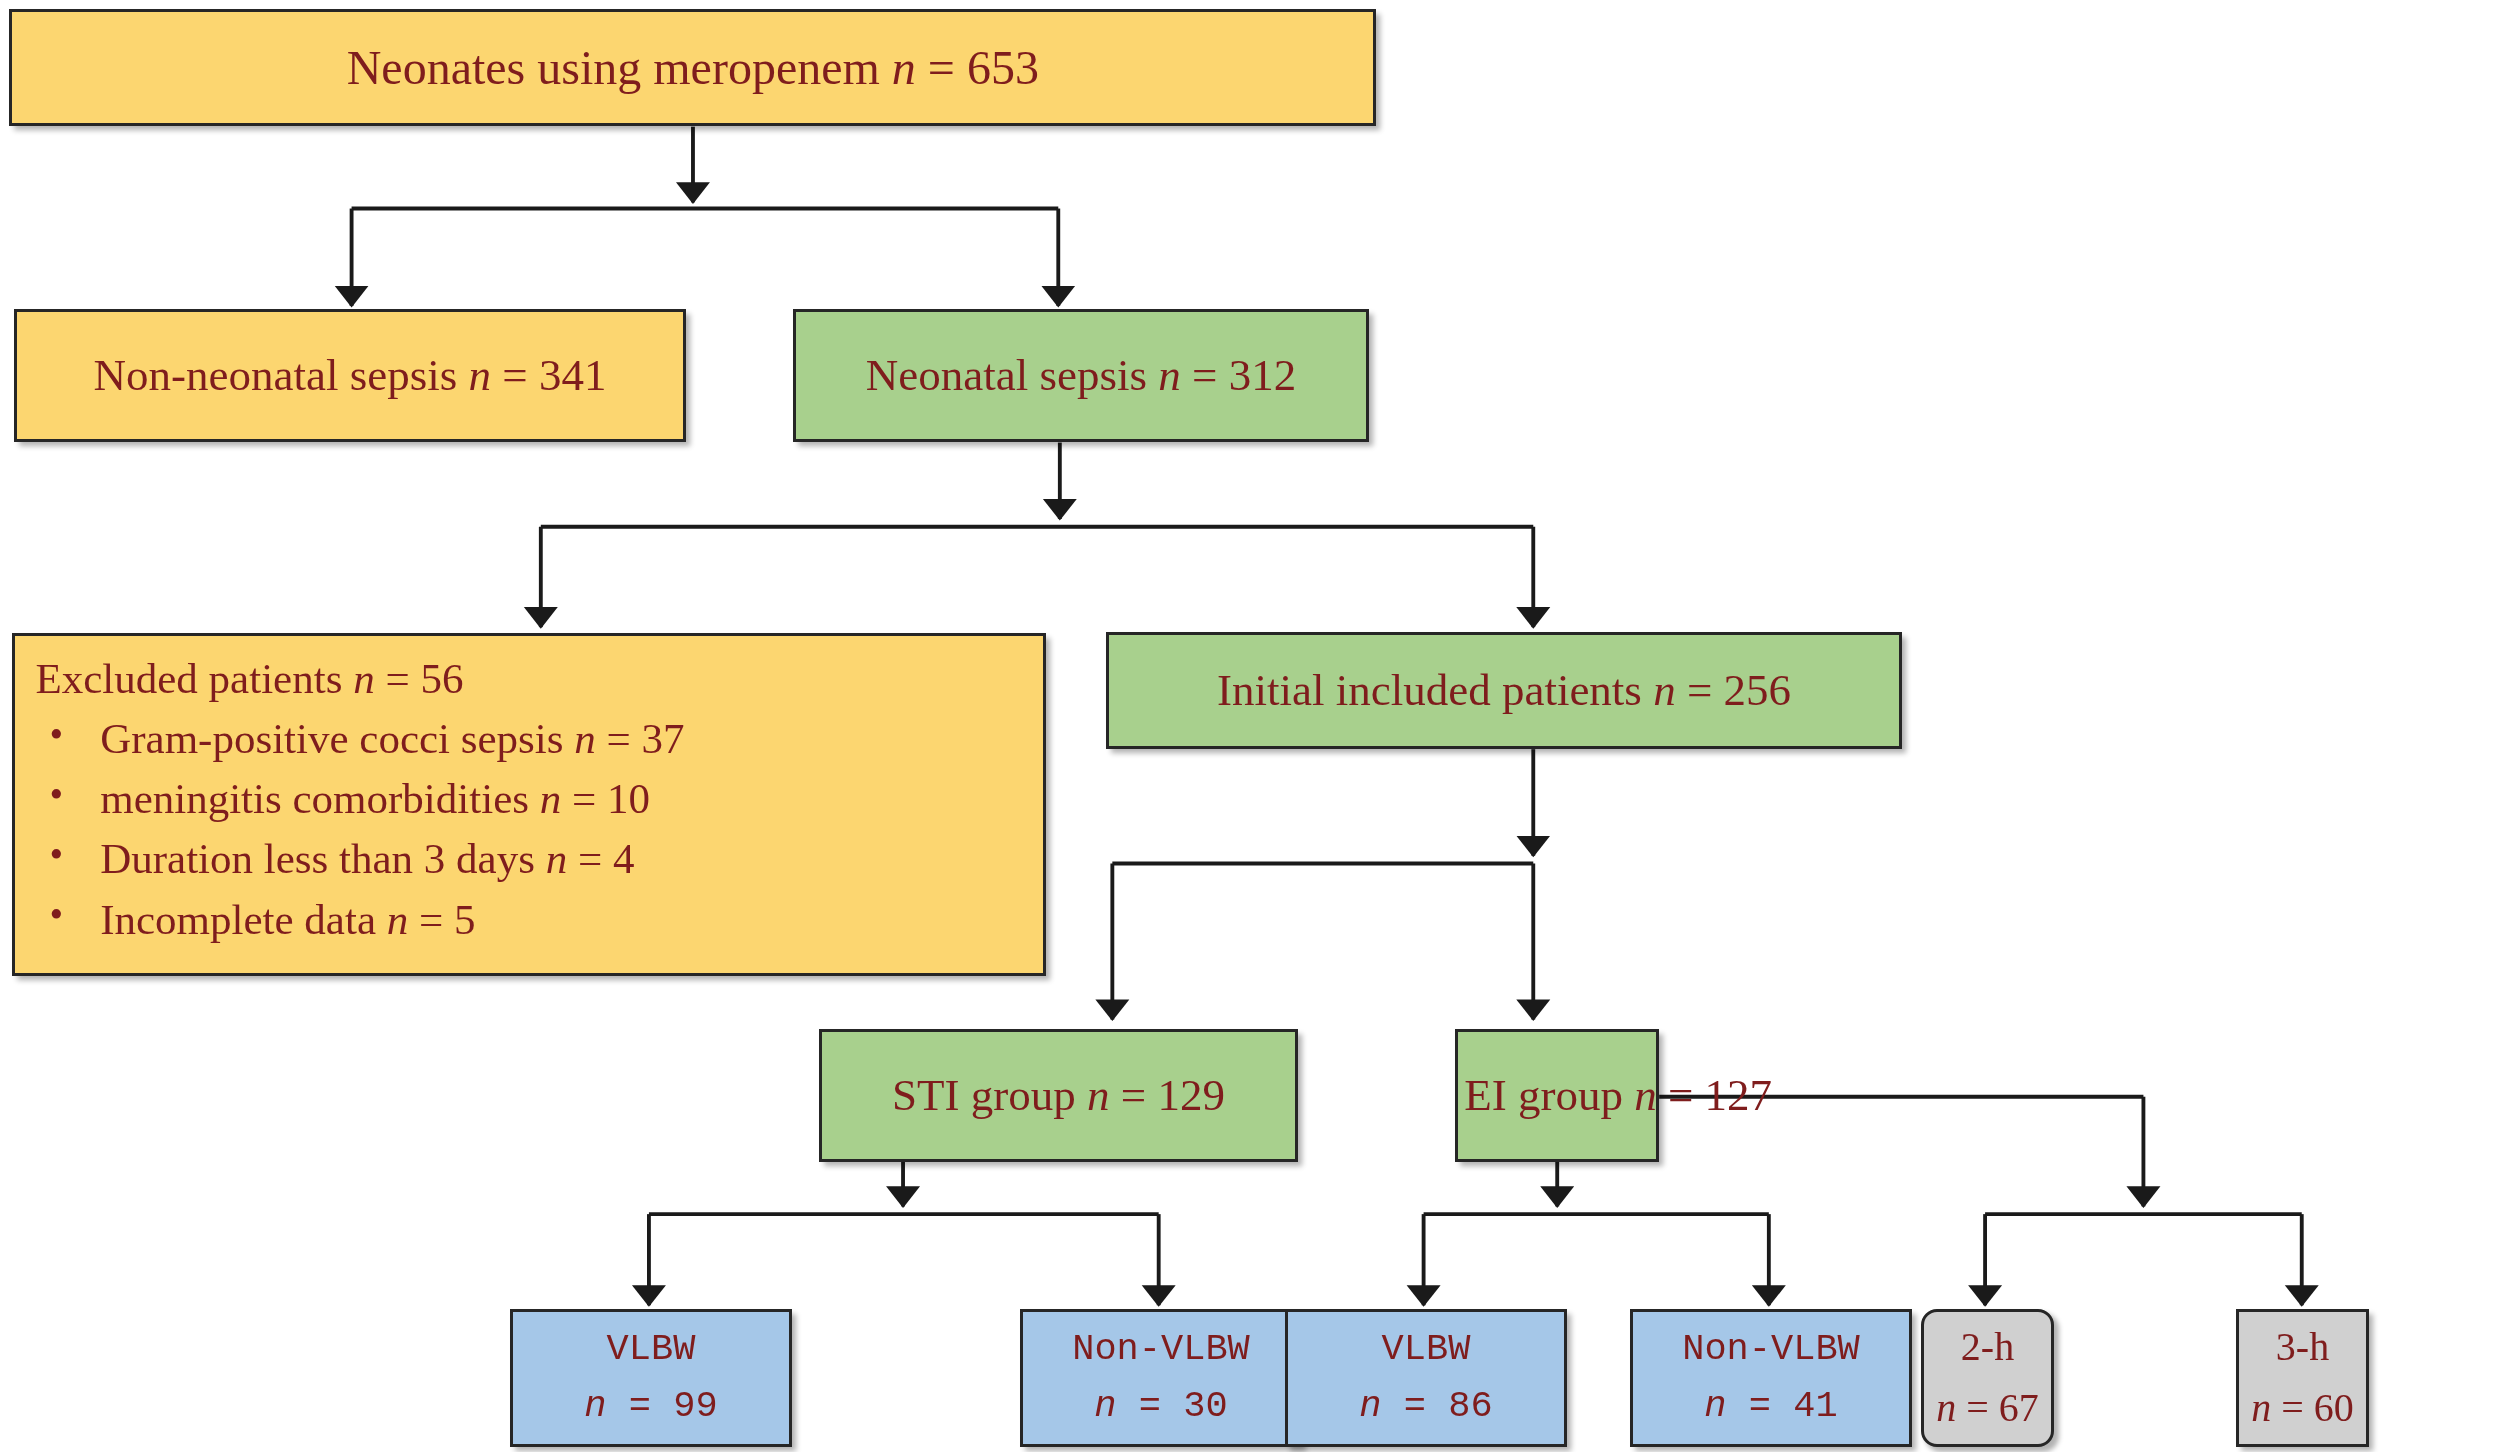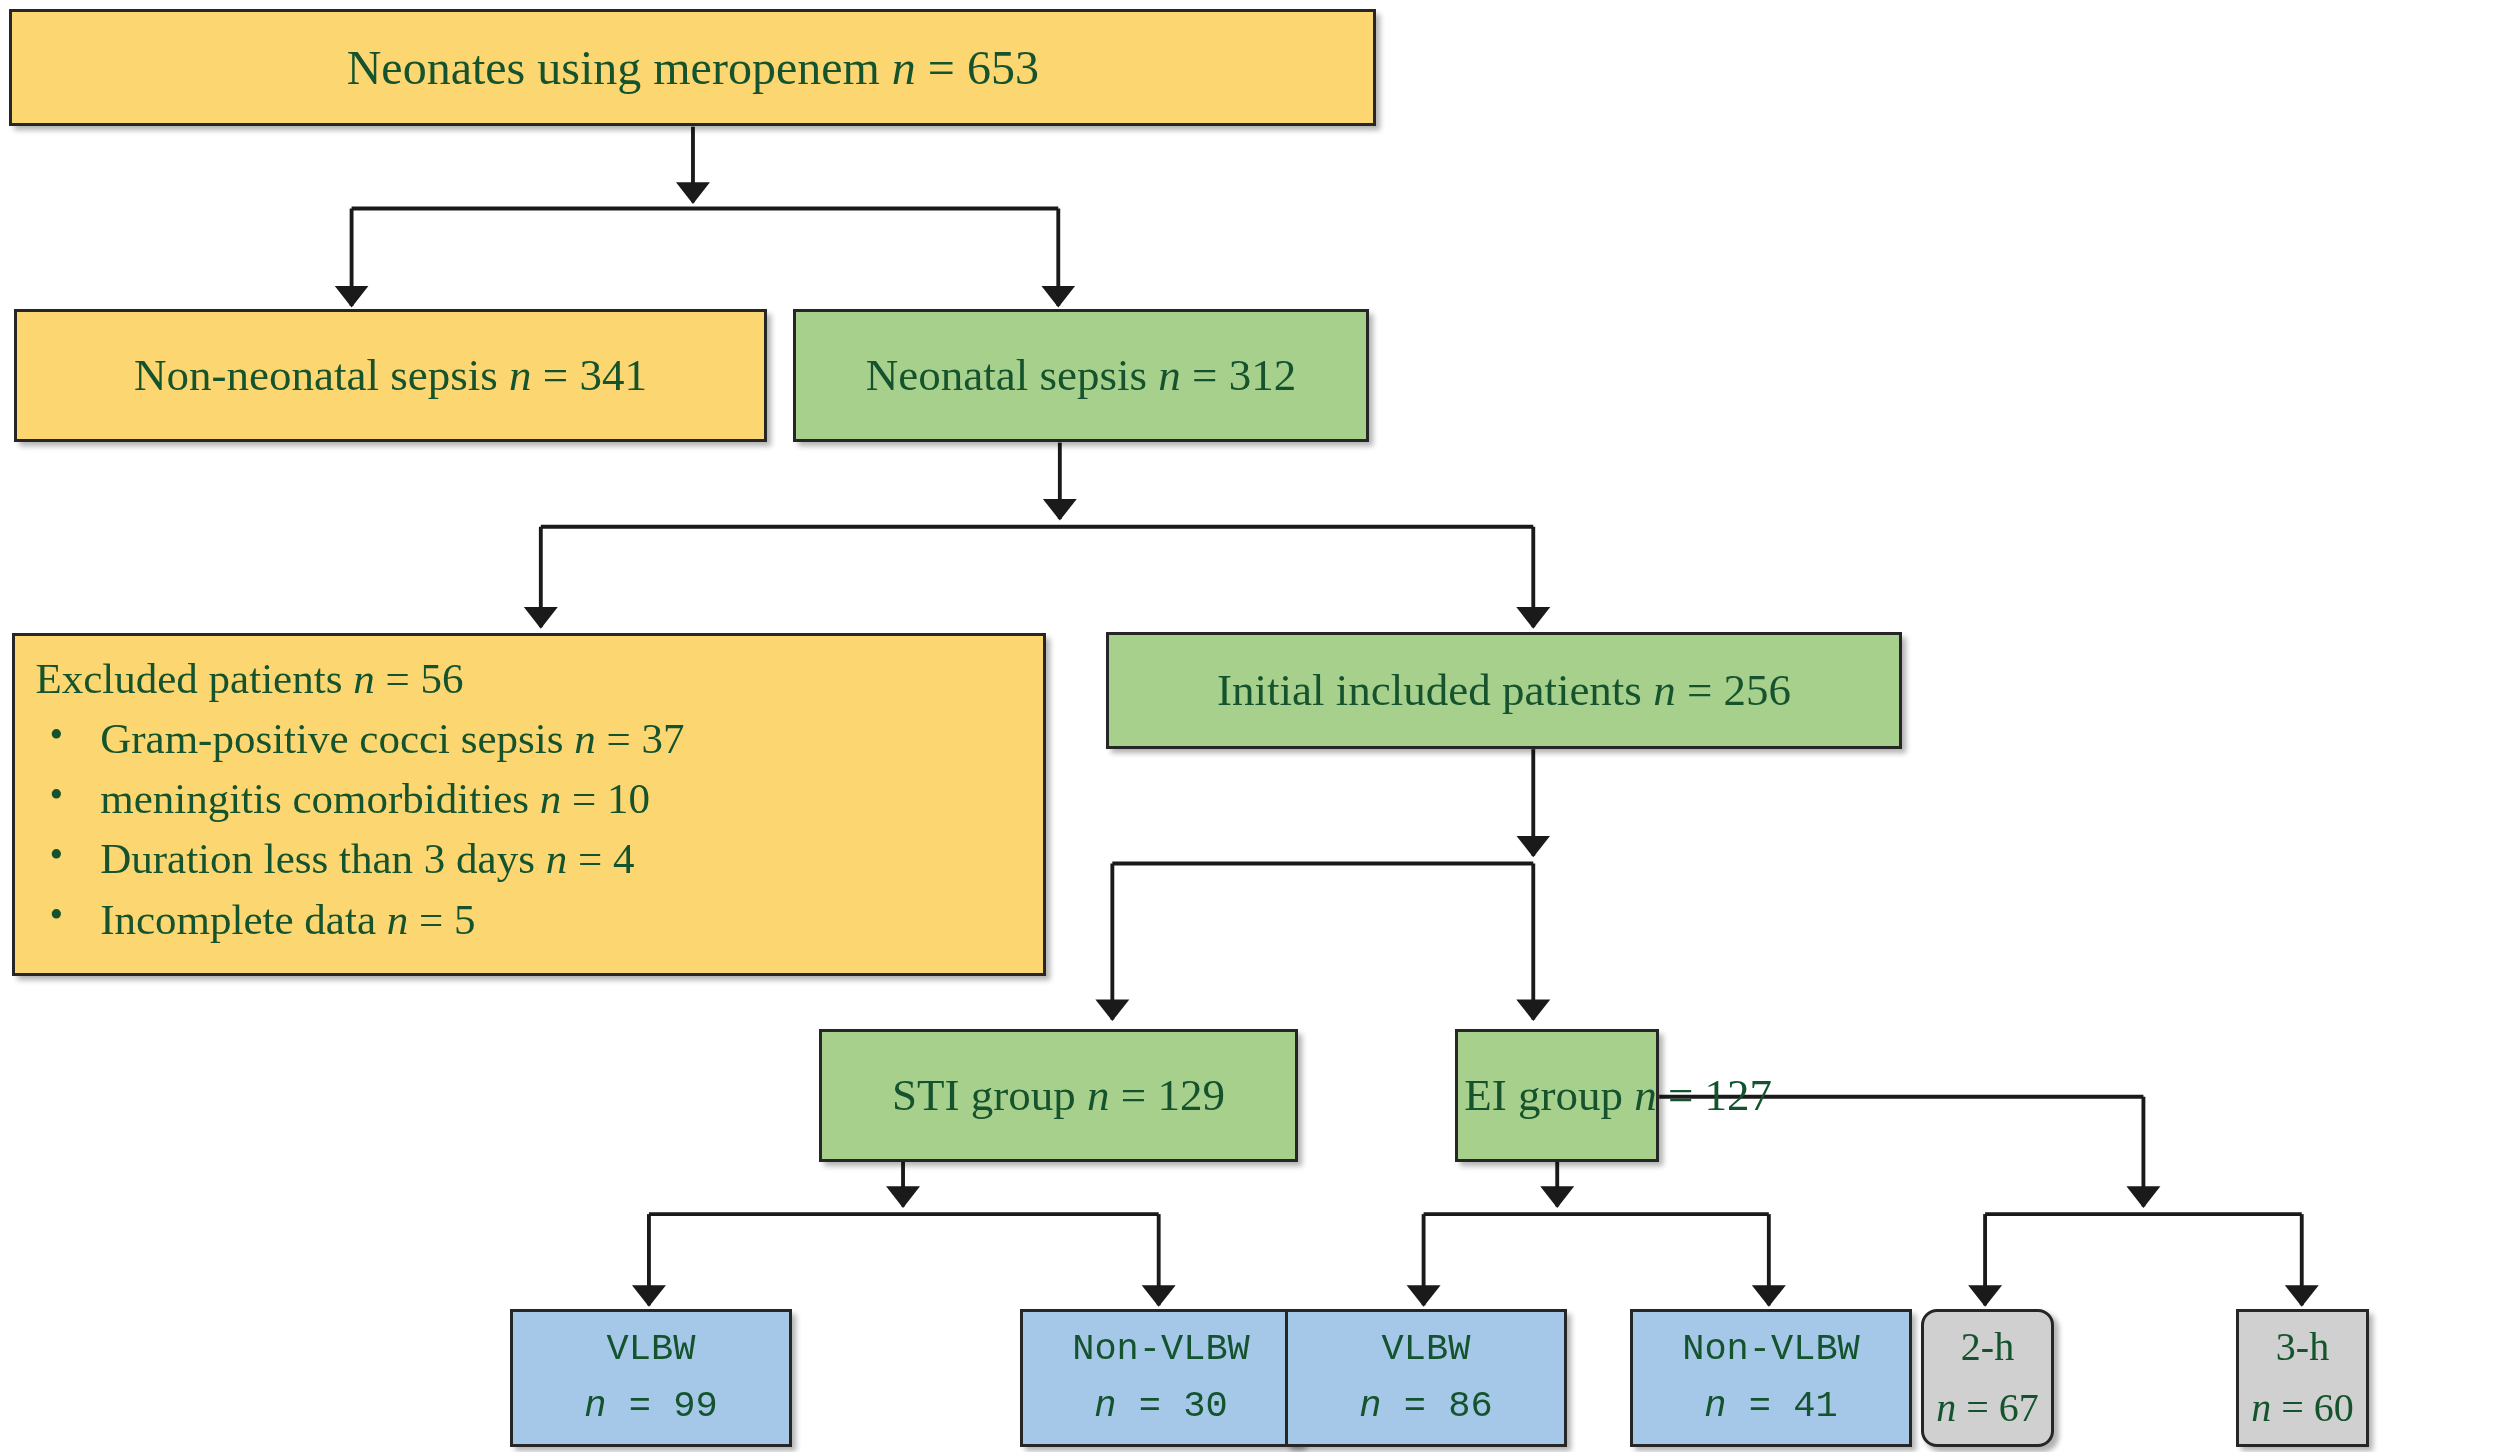--- a/index.html
+++ b/index.html
@@ -24,21 +24,21 @@
   }
   .node {
     position: absolute;
     box-sizing: border-box;
     border: 3.1px solid #262626;
     box-shadow: 4.6px 4.6px 5.4px rgba(0,0,0,0.30);
     display: flex;
     align-items: center;
     justify-content: center;
     text-align: center;
-    color: #14532d;
+    color: #7f1d1d;
     line-height: 1.22;
     z-index: 2;
   }
   .node.yellow { background: #fcd670; }
   .node.green  { background: #a8d08d; }
   .node.blue   { background: #a5c7e8; }
   .node.grey   { background: #d0d0d0; }
 
   .node-text {
     display: block;
@@ -132,21 +132,21 @@
       <path d="M 2980,1572 L 2980,1690" marker-end="url(#arrow)"></path>
     </g>
   </svg>
 
   <div class="node yellow" style="left:9.3px; top:9.3px; width:1367px; height:117px;">
     <span class="node-text f-xl">
       <span>Neonates using meropenem</span><span class="ital"> <span>n</span></span><span> = </span><span>653</span>
     </span>
   </div>
 
-  <div class="node yellow" style="left:14px; top:309px; width:753px; height:133px;">
+  <div class="node yellow" style="left:14px; top:309px; width:672px; height:133px;">
     <span class="node-text f-lg">
       <span>Non-neonatal sepsis</span><span class="ital"> <span>n</span></span><span> = </span><span>341</span>
     </span>
   </div>
 
   <div class="node green" style="left:793px; top:309px; width:576px; height:133px;">
     <span class="node-text f-lg">
       <span>Neonatal sepsis</span><span class="ital"> <span>n</span></span><span> = </span><span>312</span>
     </span>
   </div>

